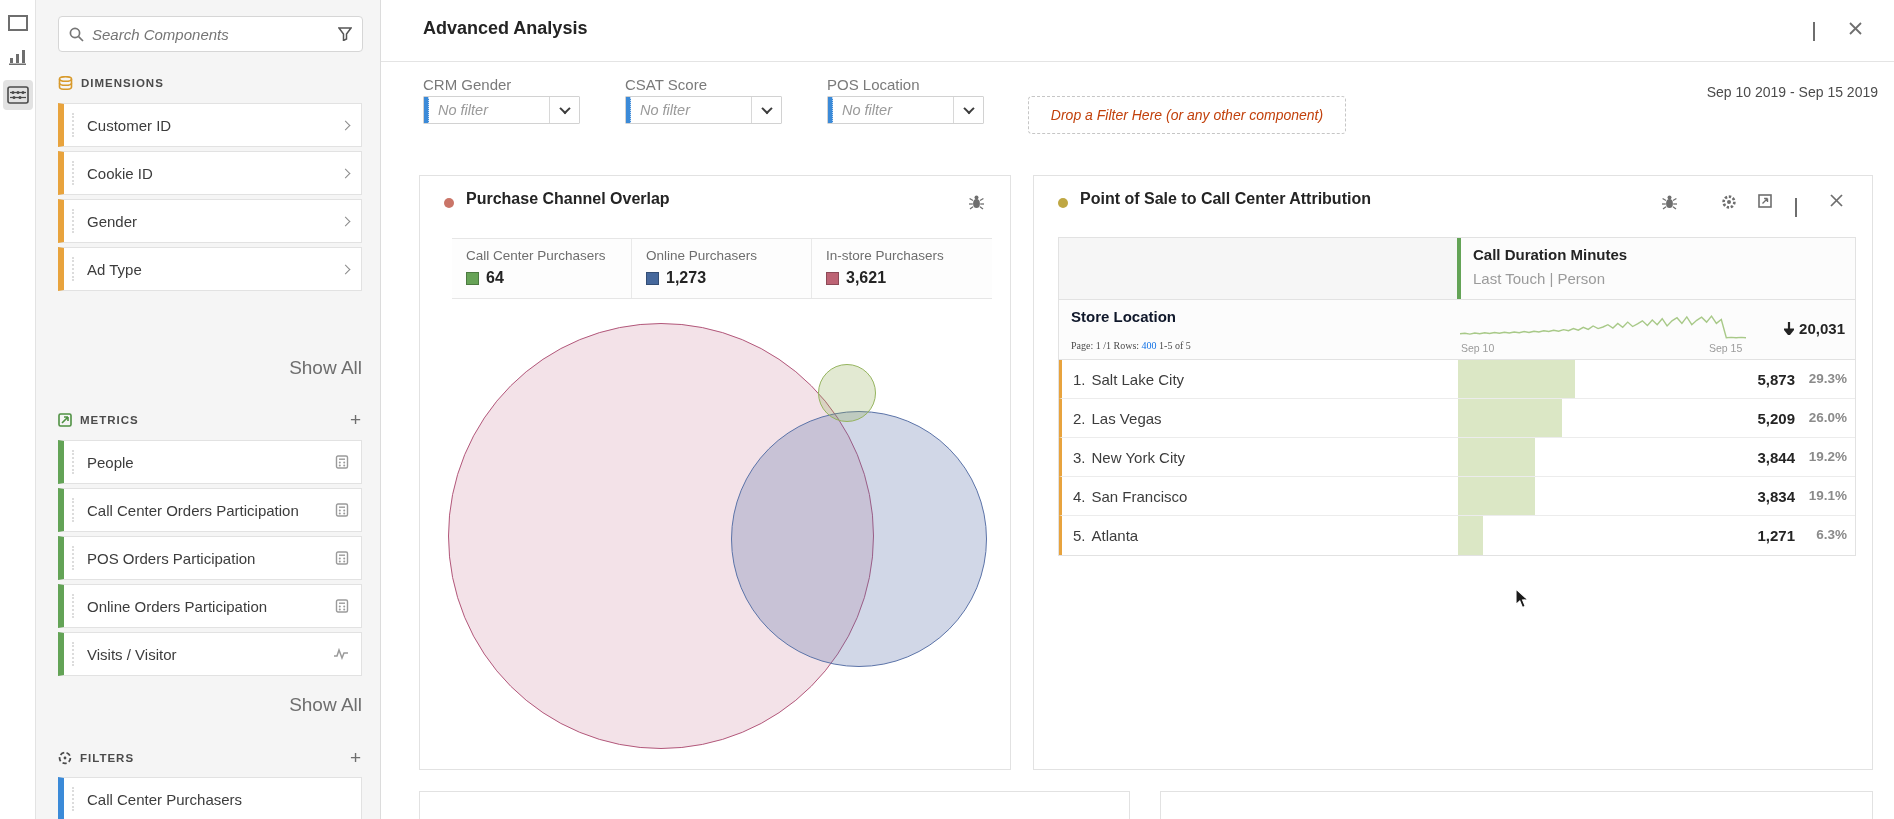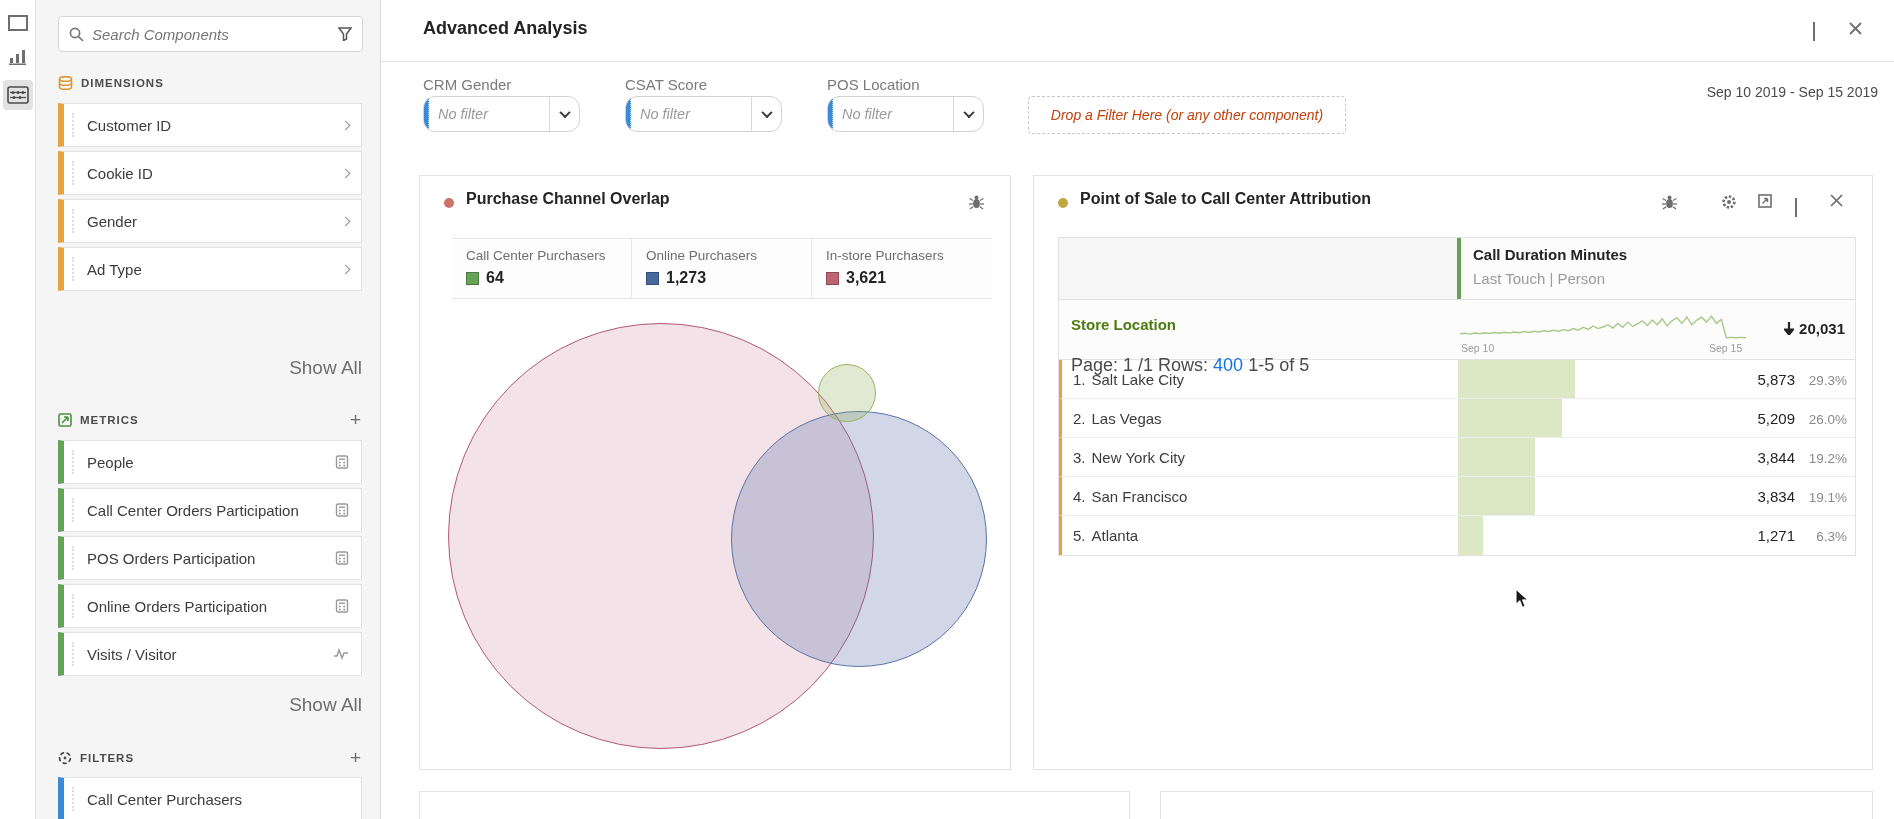--- a/index.html
+++ b/index.html
@@ -28,21 +28,21 @@
   .row-icon { margin-left:auto; display:flex; }
   .show-all { position:absolute; width:304px; left:22px; text-align:right; font-size:19px; color:#6e6e6e; }
 
   
   .main { position:absolute; left:381px; top:0; width:1513px; height:819px; background:#fff; }
   .main-header { position:absolute; left:0; top:0; width:100%; height:62px; border-bottom:1px solid #e4e4e4; }
   .panel-title { position:absolute; left:42px; top:18px; font-size:18px; font-weight:bold; color:#242424; }
   .hdr-ic { position:absolute; top:22px; }
 
   .dd-label { position:absolute; top:76px; font-size:15px; color:#7a7a7a; }
-  .dropdown { position:absolute; top:96px; width:157px; height:36px; background:#fff; border:1px solid #d2d2d2; border-radius:12px; display:flex; align-items:stretch; overflow:hidden; }
+  .dropdown { position:absolute; top:96px; width:157px; height:28px; background:#fff; border:1px solid #d2d2d2; border-radius:1px; display:flex; align-items:stretch; overflow:hidden; }
   .dd-accent { width:5px; background:#3b8ad8; border-right:1px dotted #bcd7f3; }
   .dd-text { flex:1; display:flex; align-items:center; padding-left:9px; font-style:italic; font-size:14.5px; color:#9a9a9a; }
   .dd-caret { width:30px; border-left:1px solid #d8d8d8; display:flex; align-items:center; justify-content:center; }
   .chev-d { width:8px; height:8px; border-right:2px solid #3c3c3c; border-bottom:2px solid #3c3c3c; transform:rotate(45deg) translate(-1px,-1px); }
   .dropzone { position:absolute; left:647px; top:96px; width:318px; height:38px; border:1px dashed #c6c6c6; border-radius:4px; display:flex; align-items:center; justify-content:center; font-style:italic; font-size:14px; color:#c2410c; }
   .date-range { position:absolute; right:16px; top:84px; font-size:14px; color:#4b4b4b; }
 
   
   .viz { position:absolute; background:#fff; border:1px solid #e2e2e2;padding-left:8px; }
   .viz-head { position:absolute; left:0; top:0; width:100%; height:48px; }
@@ -65,33 +65,33 @@
 
   
   .tbl { position:absolute; left:24px; top:61px; width:798px; border:1px solid #e2e2e2; }
   .t-row1 { height:62px; background:#f6f6f6; display:flex; border-bottom:1px solid #e2e2e2; }
   .t-row1-left { width:399px; }
   .t-row1-right { width:399px; background:#fcfcfc; border-left:4px solid #63a356; padding:8px 0 0 12px; }
   .t-metric { font-size:15px; font-weight:bold; color:#242424; }
   .t-model { font-size:15px; color:#9b9b9b; margin-top:7px; }
   .t-row2 { height:60px; display:flex; background:#fcfcfc; border-bottom:1px solid #e2e2e2; }
   .t-row2-left { width:399px; padding:8px 0 0 12px; }
-  .t-dim { font-size:15px; font-weight:bold; color:#4d7c0f;margin-top:8px; }
-  .t-page { font-size:18px; color:#4b4b4b; margin-top:22px; }
+  .t-dim { font-size:15px; font-weight:bold; color:#0f172a; }
+  .t-page { font-size:10px; color:#4b4b4b; margin-top:15px;font-family:Liberation Serif, serif; }
   .t-page .lnk { color:#1473e6; }
   .t-row2-right { position:relative; width:399px; }
   .spark-wrap { position:absolute; left:3px; top:12px; width:286px; height:28px; }
   .spark-lab { position:absolute; top:42px; font-size:10.5px; color:#9b9b9b; }
   .t-total { position:absolute; right:10px; top:20px; display:flex; align-items:center; gap:5px; font-size:15px; font-weight:bold; color:#242424; }
   .d-row { position:relative; height:39px; border-bottom:1px solid #ececec; border-left:3px solid #e8a33d; display:flex; align-items:center; font-size:15px; }
   .d-row:last-child { border-bottom:none; }
   .d-bar { position:absolute; left:396px; top:0; bottom:0; background:#dbe7c5; }
   .d-rank { margin-left:11px; color:#3c3c3c; z-index:1;}
   .d-name { margin-left:6px; color:#3c3c3c; z-index:1;}
-  .d-vals { position:absolute; right:8px; display:flex; align-items:flex-end; }
+  .d-vals { position:absolute; right:8px; display:flex; align-items:flex-start;font-weight:bold; }
   .d-value { color:#242424; }
   .d-pct { width:52px; text-align:right; color:#8a8a8a; font-size:13.5px; }
 
   .partial { position:absolute; height:60px; background:#fff; border:1px solid #e2e2e2; }
 
   .cursor { position:absolute; left:1515px; top:588px; z-index:50; }
   svg { display:block; }
 </style>
 </head>
 <body>

